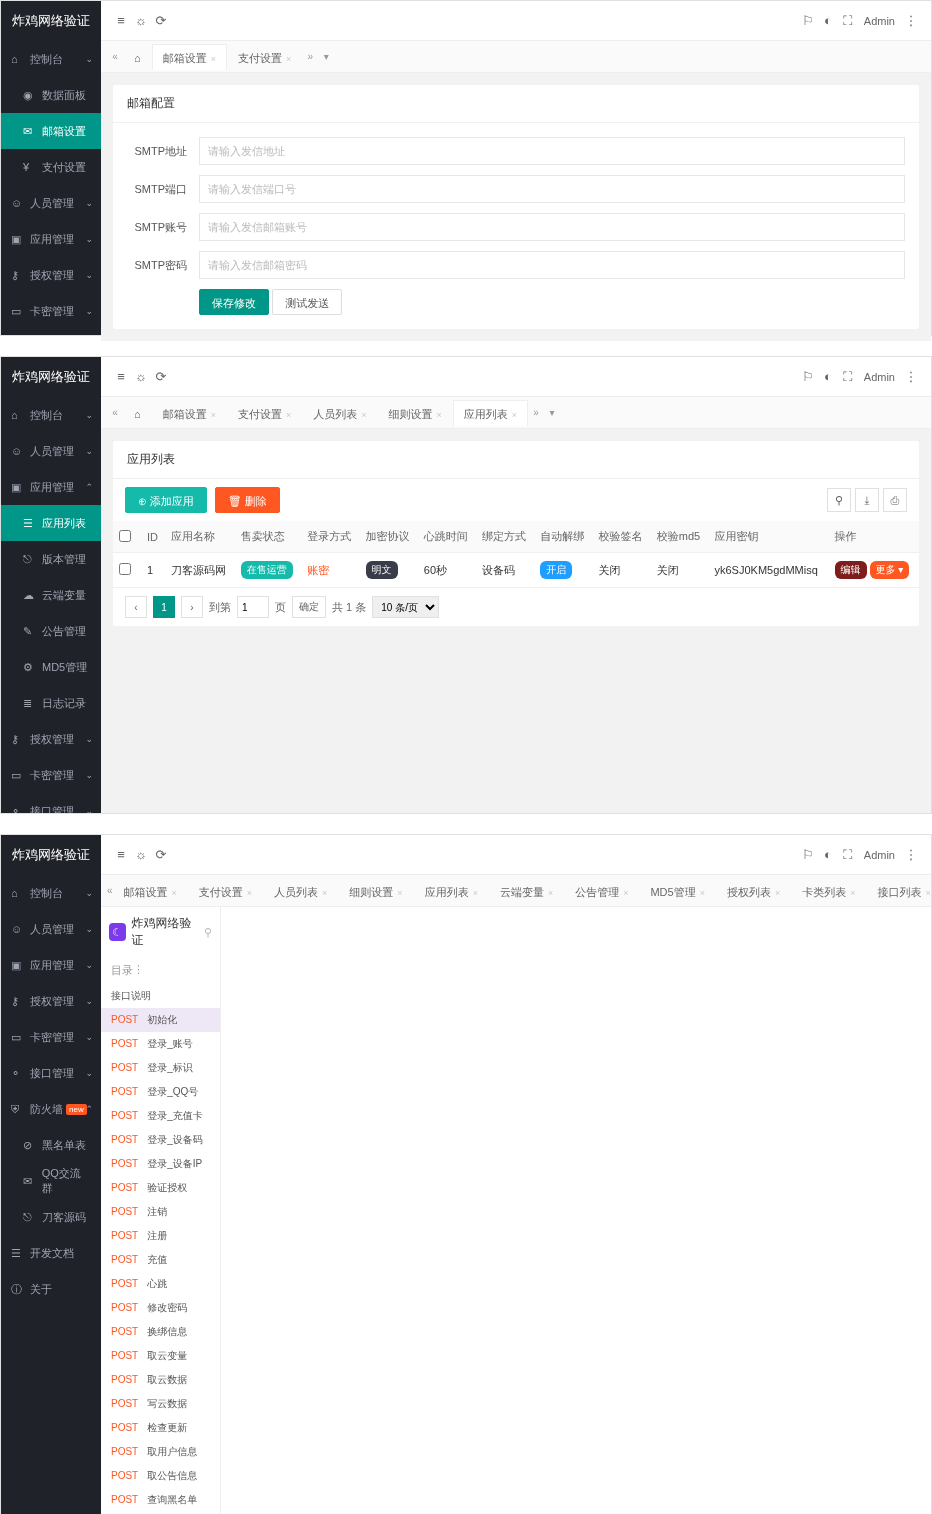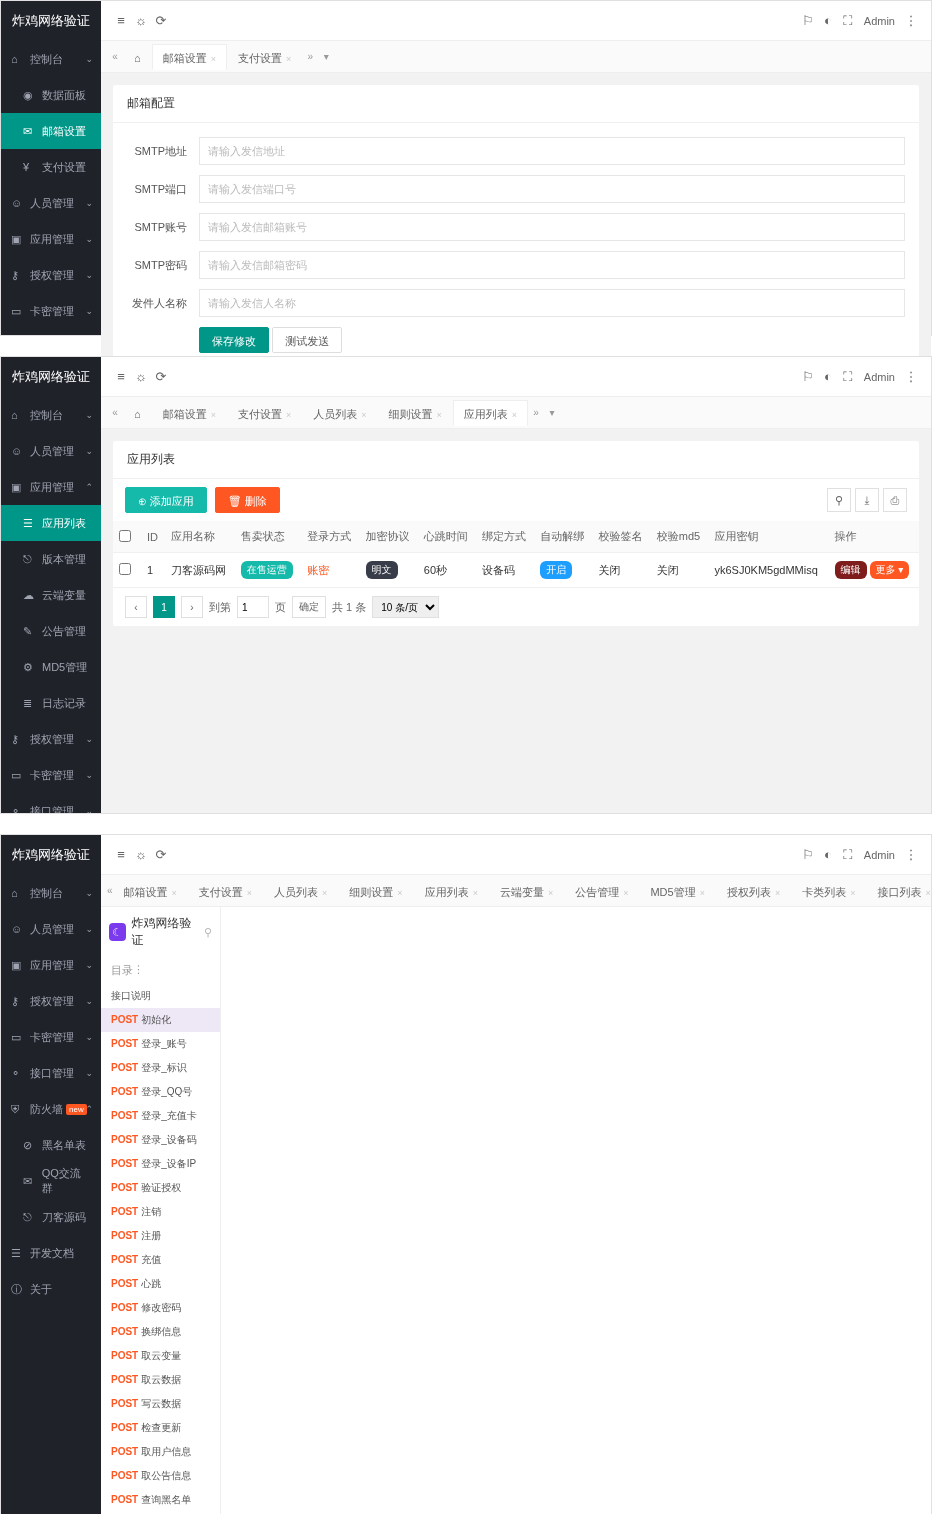--- a/index.html
+++ b/index.html
@@ -53,21 +53,21 @@
 .pgsel{height:22px;border:1px solid #e0e0e0;font-size:10px;padding:0 4px}
 .red-txt{color:#ff5722}
 
 
 .doc-side{position:absolute;left:100px;top:72px;bottom:0;width:120px;background:#fff;border-right:1px solid #eee;overflow:hidden}
 .doc-brand{display:flex;align-items:center;padding:8px;gap:6px;font-size:12px;font-weight:500}
 .doc-logo{width:18px;height:18px;background:#7c3aed;border-radius:4px;display:flex;align-items:center;justify-content:center;color:#fff;font-size:11px}
 .doc-cat{padding:6px 10px;font-size:11px;color:#999;display:flex;justify-content:flex-start}
 .doc-item{padding:5px 10px;font-size:10px;color:#555;cursor:pointer;white-space:nowrap}
 .doc-item.active{background:#ede7f6}
-.doc-item .m{color:#ff5722;font-weight:700;margin-right:3px}
+.doc-item .m{color:#ff5722;font-weight:400;margin-right:9px}
 #s1{height:336px}#s2{height:458px}#s3{height:700px}
 </style>
 </head>
 <body>
 
 <div class="screenshot" id="s1">
   <div class="sidebar">
     <div class="brand">炸鸡网络验证</div>
     <div class="nav-item">
         <span class="ico">⌂</span>
@@ -142,24 +142,20 @@
               <span class="frm-lbl">SMTP端口</span>
               <input class="frm-inp" placeholder="请输入发信端口号" style="">
             </div>
           <div class="frm-row">
               <span class="frm-lbl">SMTP账号</span>
               <input class="frm-inp" placeholder="请输入发信邮箱账号" style="">
             </div>
           <div class="frm-row">
               <span class="frm-lbl">SMTP密码</span>
               <input class="frm-inp" placeholder="请输入发信邮箱密码" style="">
-            </div>
-          <div class="frm-row">
-              <span class="frm-lbl">发件人名称</span>
-              <input class="frm-inp" placeholder="请输入发信人名称" style="">
             </div>
           <div class="btn-row">
             <span class="btn primary">保存修改</span>
             <span class="btn">测试发送</span>
           </div>
         </div>
       </div>
     </div>
   </div>
 </div>

